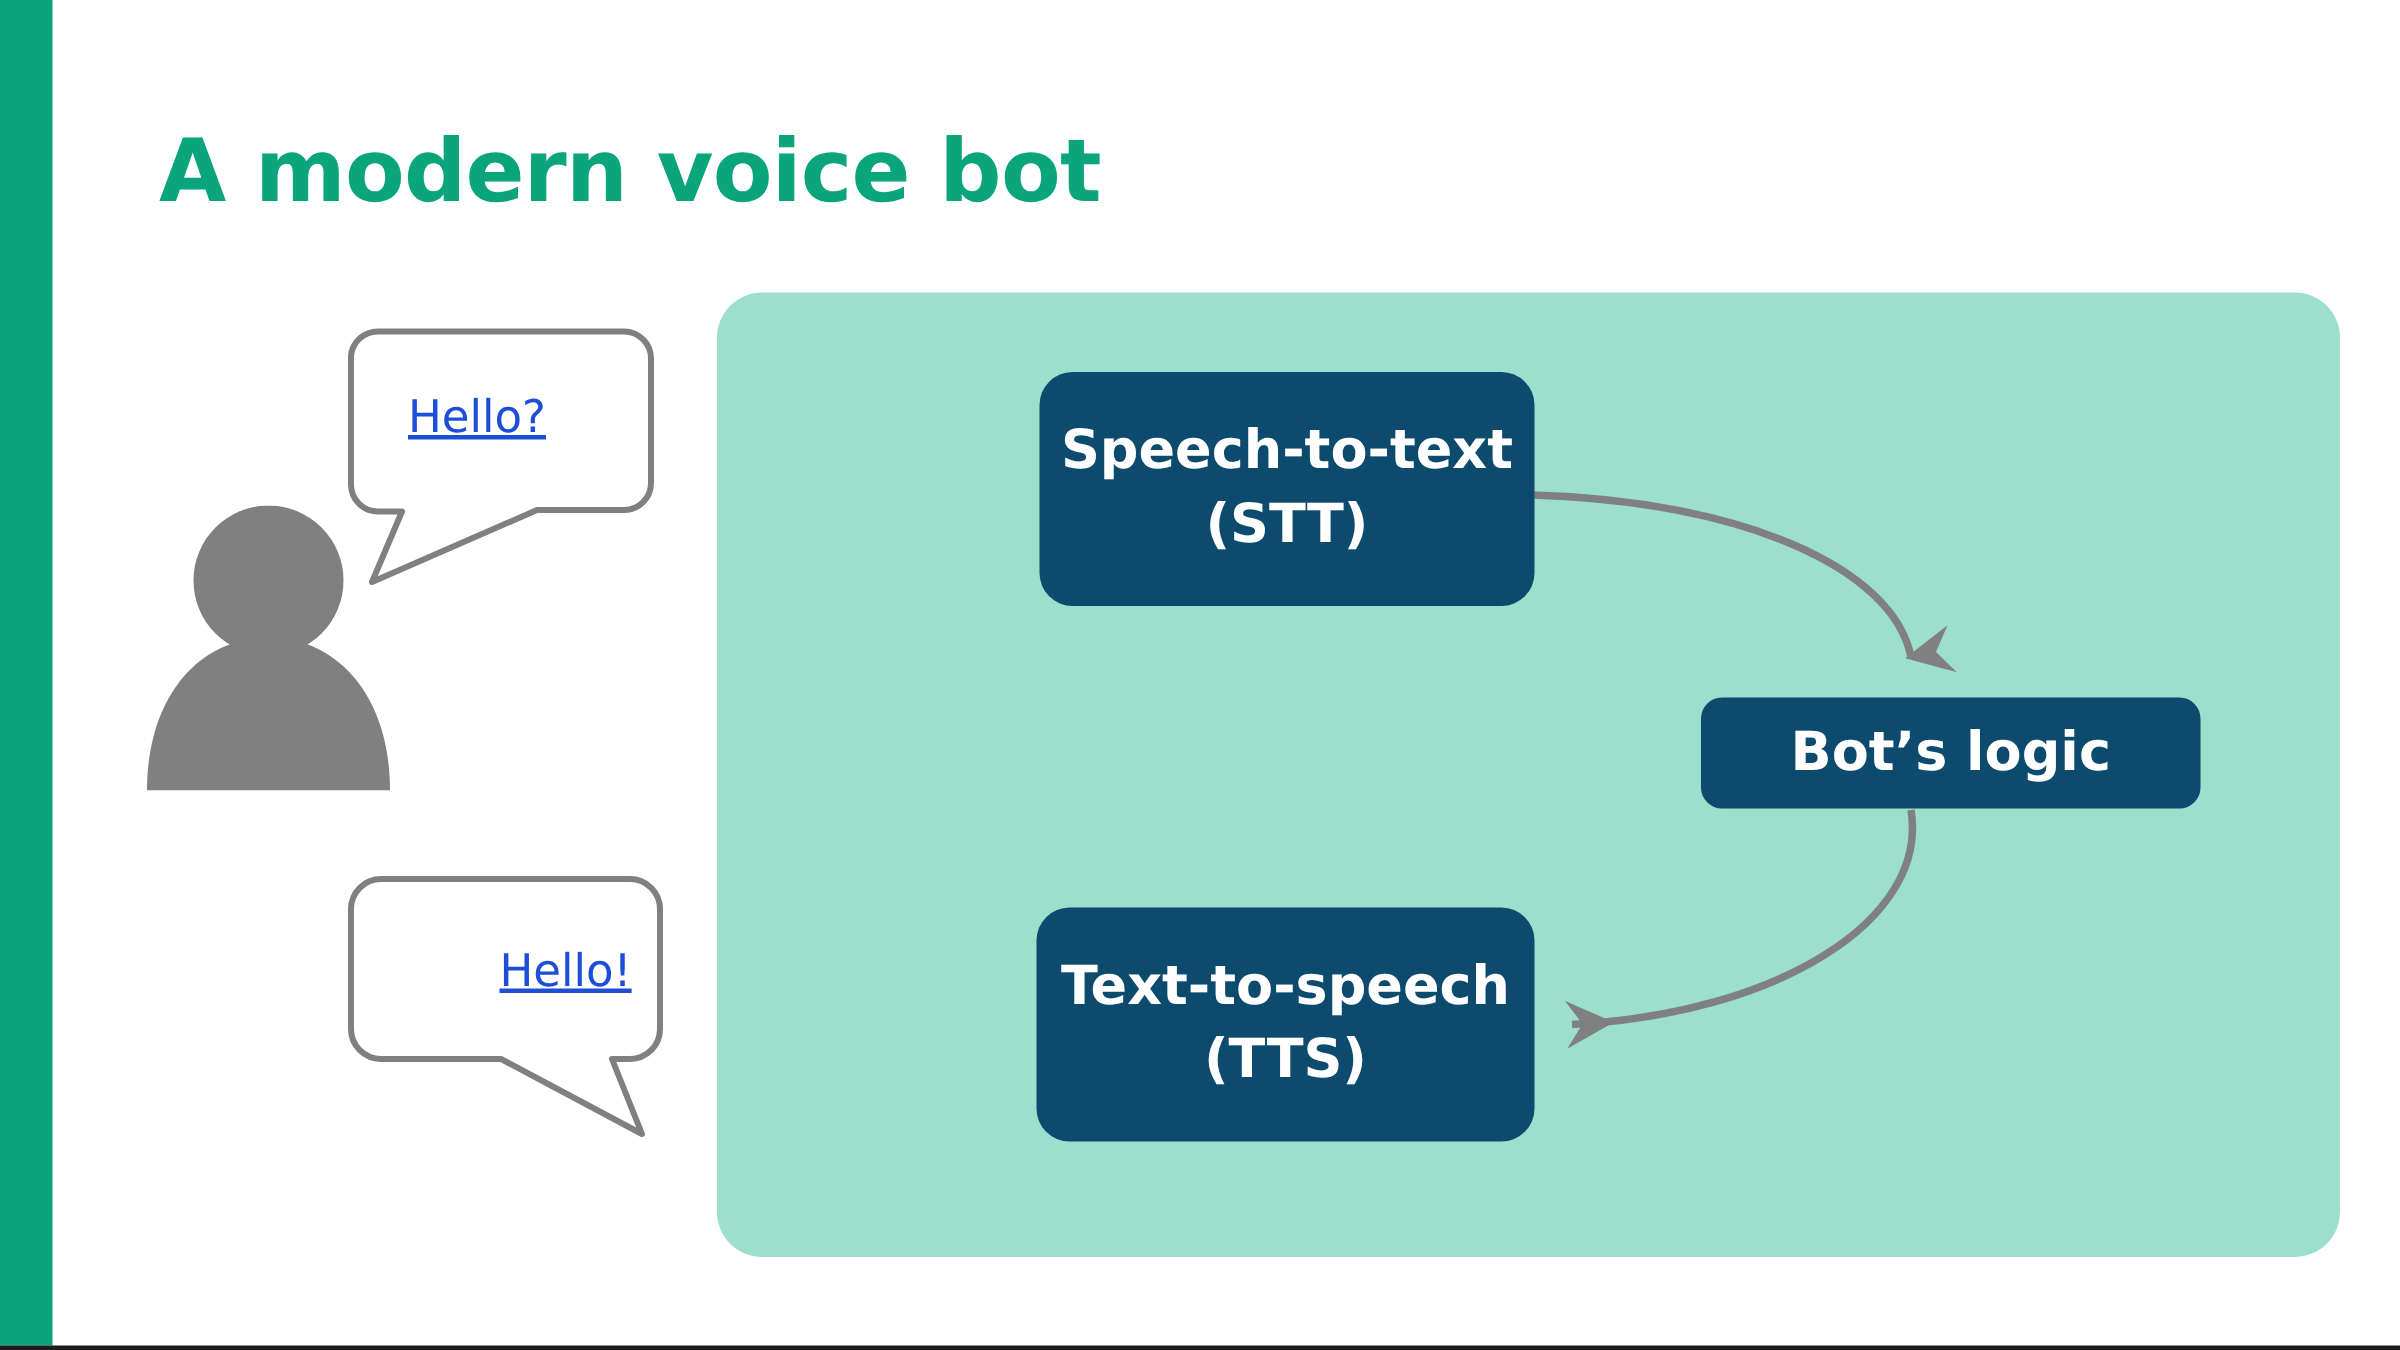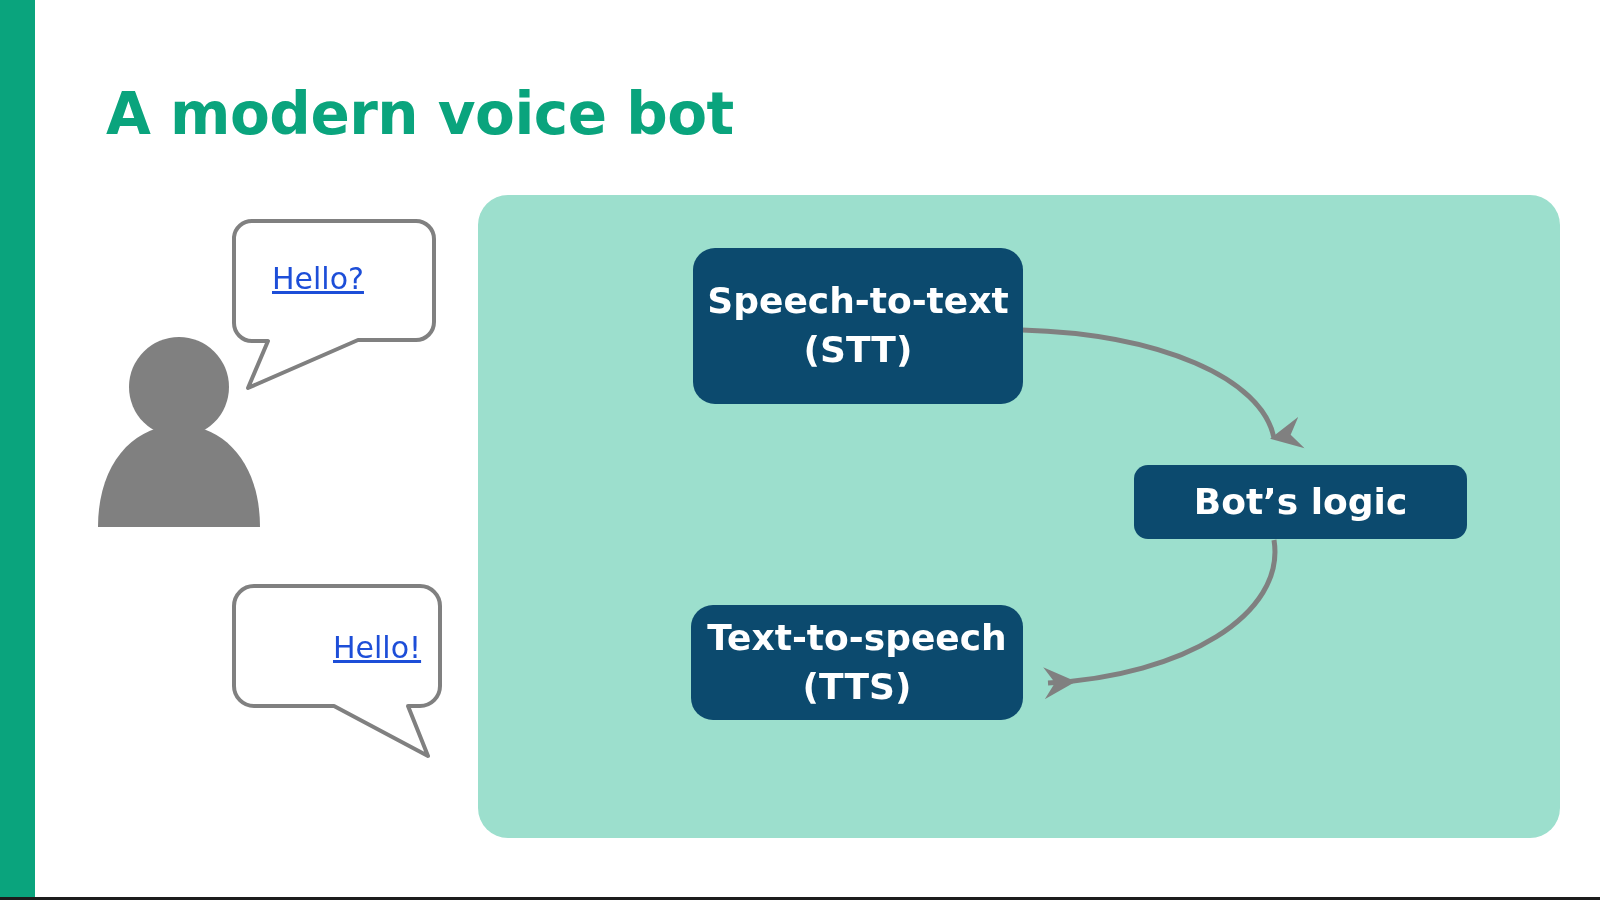--- a/index.html
+++ b/index.html
@@ -80,21 +80,21 @@
     top: 465px;
     width: 333px;
     height: 74px;
     border-radius: 14px;
     margin-left: 25px;
   }
   #box-tts {
     left: 691px;
     top: 605px;
     width: 332px;
-    height: 115px;
+    height: 156px;
   }
   #arrow-layer {
     position: absolute;
     left: 0;
     top: 0;
     width: 1600px;
     height: 900px;
     pointer-events: none;
   }
   

